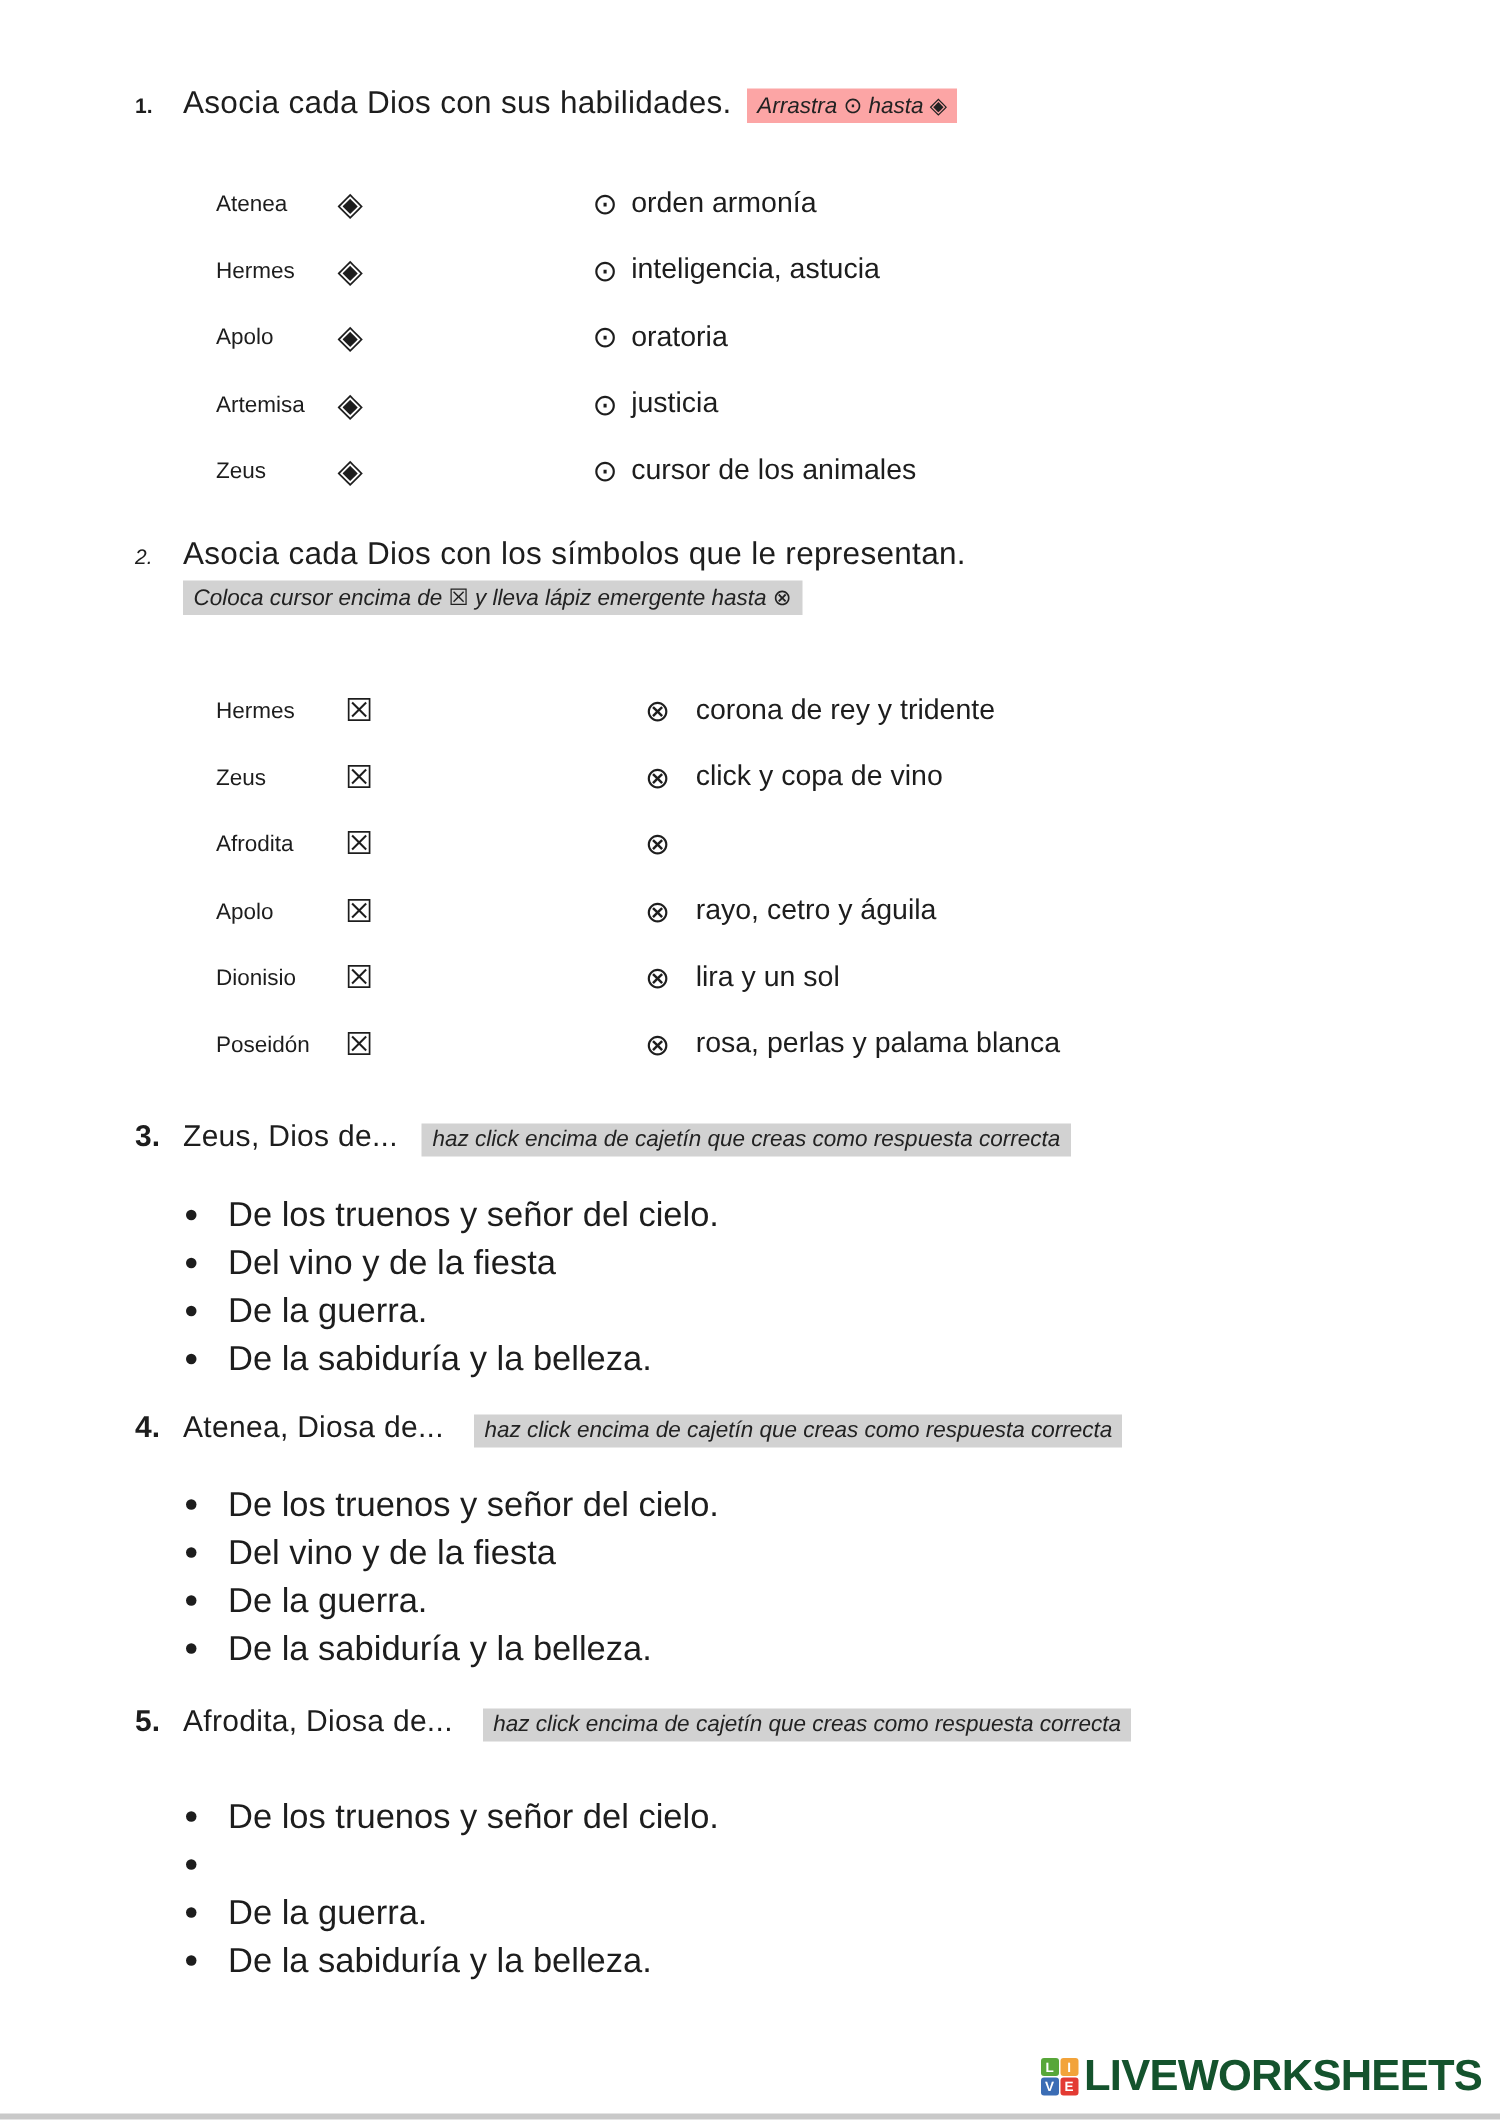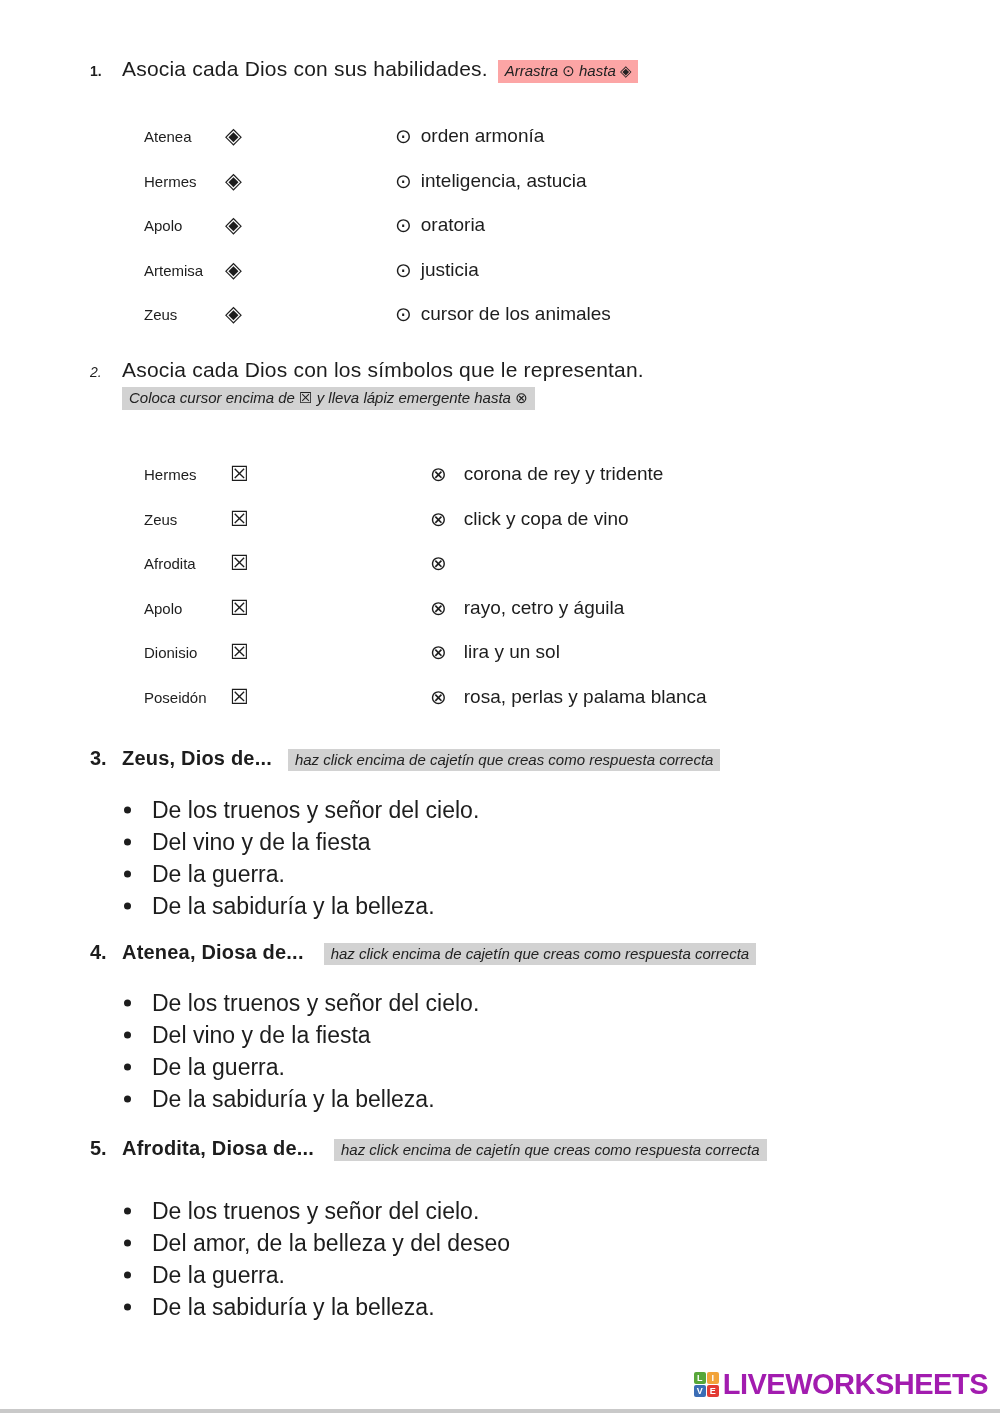--- a/index.html
+++ b/index.html
@@ -8,21 +8,21 @@
     width:1000px; height:1413px; position:relative; overflow:hidden;
     font-family:"Liberation Sans","DejaVu Sans",sans-serif;
     color:#1d1d1d;
   }
   .qhead { position:absolute; white-space:nowrap; }
   .qhead .row { display:flex; align-items:baseline; }
   .num-sm  { font-size:14px; font-weight:700; width:32px; }
   .num-sm.it { font-style:italic; font-weight:400; }
   .num-lg  { font-size:20px; font-weight:700; width:32px; }
   .title-lg { font-size:21px; font-weight:400; letter-spacing:.2px; }
-  .title-md { font-size:20px; font-weight:700; letter-spacing:.2px; }
+  .title-md { font-size:20px; font-weight:400; letter-spacing:.2px; }
   .instr {
     font-size:15px; font-style:italic; padding:2px 7px 3px 7px;
     color:#222;
   }
   .instr.ml10 { margin-left:10px; }
   .instr.ml16 { margin-left:16px; }
   .instr.ml20 { margin-left:20px; }
   .instr2-line { margin-left:32px; margin-top:5px; display:inline-block; }
 
   .match { position:absolute; left:120px; width:780px; }
@@ -231,35 +231,34 @@
     <span class="instr ml20" style="background: rgb(210, 210, 210);">haz click encima de cajetín que creas como respuesta correcta</span>
   </div>
 </div>
 <div class="opts" style="top:1195px;">
   <div class="opt">
     <span class="bullet"></span>
     <span class="opt-text">De los truenos y señor del cielo.</span>
   </div>
   <div class="opt">
     <span class="bullet"></span>
-    <span class="opt-text">Del amor, de la belleza y del deseo</span>
   </div>
   <div class="opt">
     <span class="bullet"></span>
     <span class="opt-text">De la guerra.</span>
   </div>
   <div class="opt">
     <span class="bullet"></span>
     <span class="opt-text">De la sabiduría y la belleza.</span>
   </div>
 </div>
 
 <div class="footer-logo">
   <div class="logo-grid">
     <span class="logo-sq" style="background: rgb(87, 166, 57);">L</span>
     <span class="logo-sq" style="background: rgb(242, 163, 58);">I</span>
     <span class="logo-sq" style="background: rgb(59, 109, 181);">V</span>
     <span class="logo-sq" style="background: rgb(227, 59, 51);">E</span>
   </div>
-  <span class="brand" style="color: #a21caf;">LIVEWORKSHEETS</span>
+  <span class="brand" style="color: #14532d;">LIVEWORKSHEETS</span>
 </div>
 
 <div class="bottom-strip"></div>
 
 </body></html>

